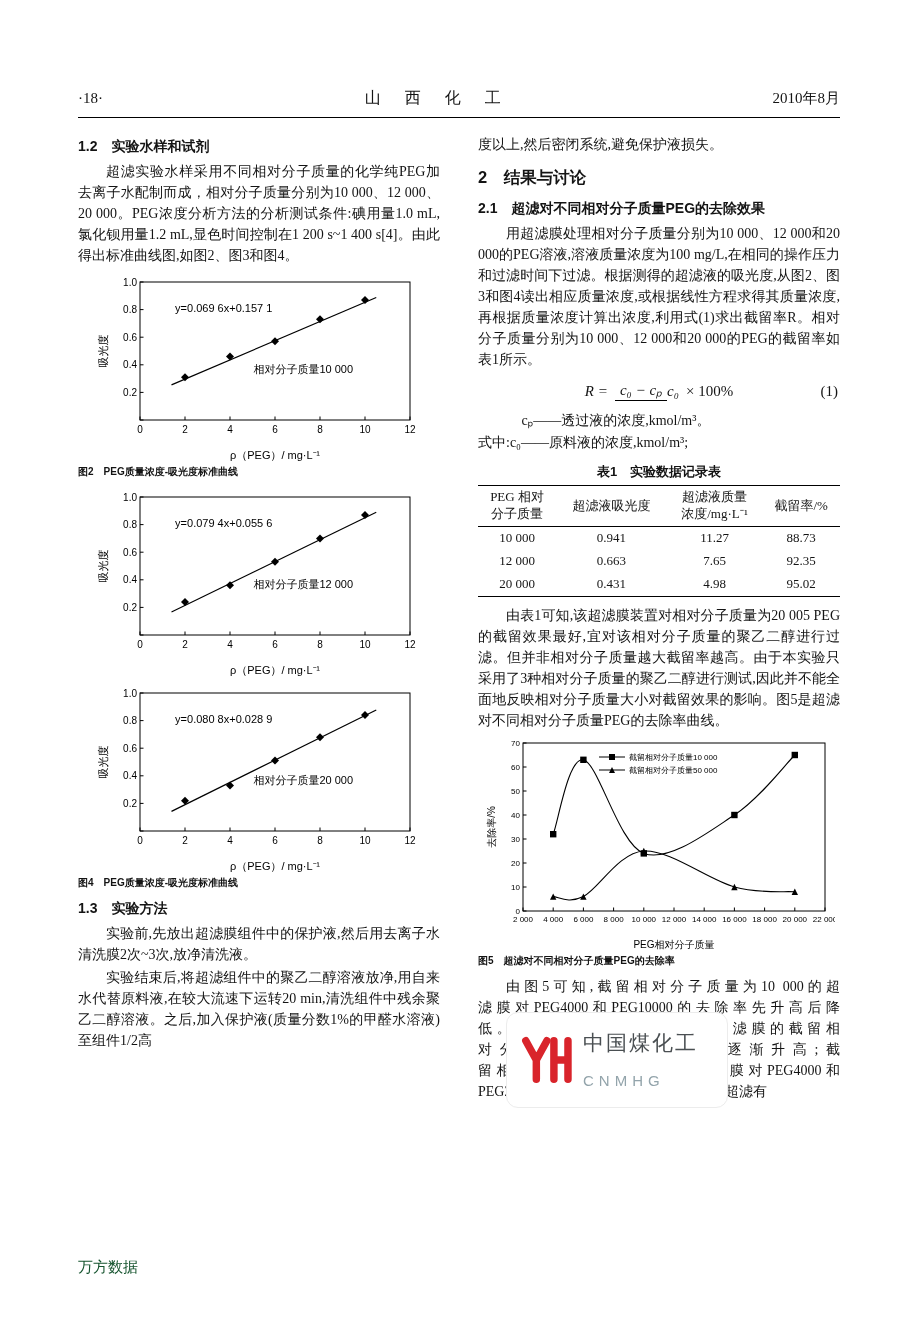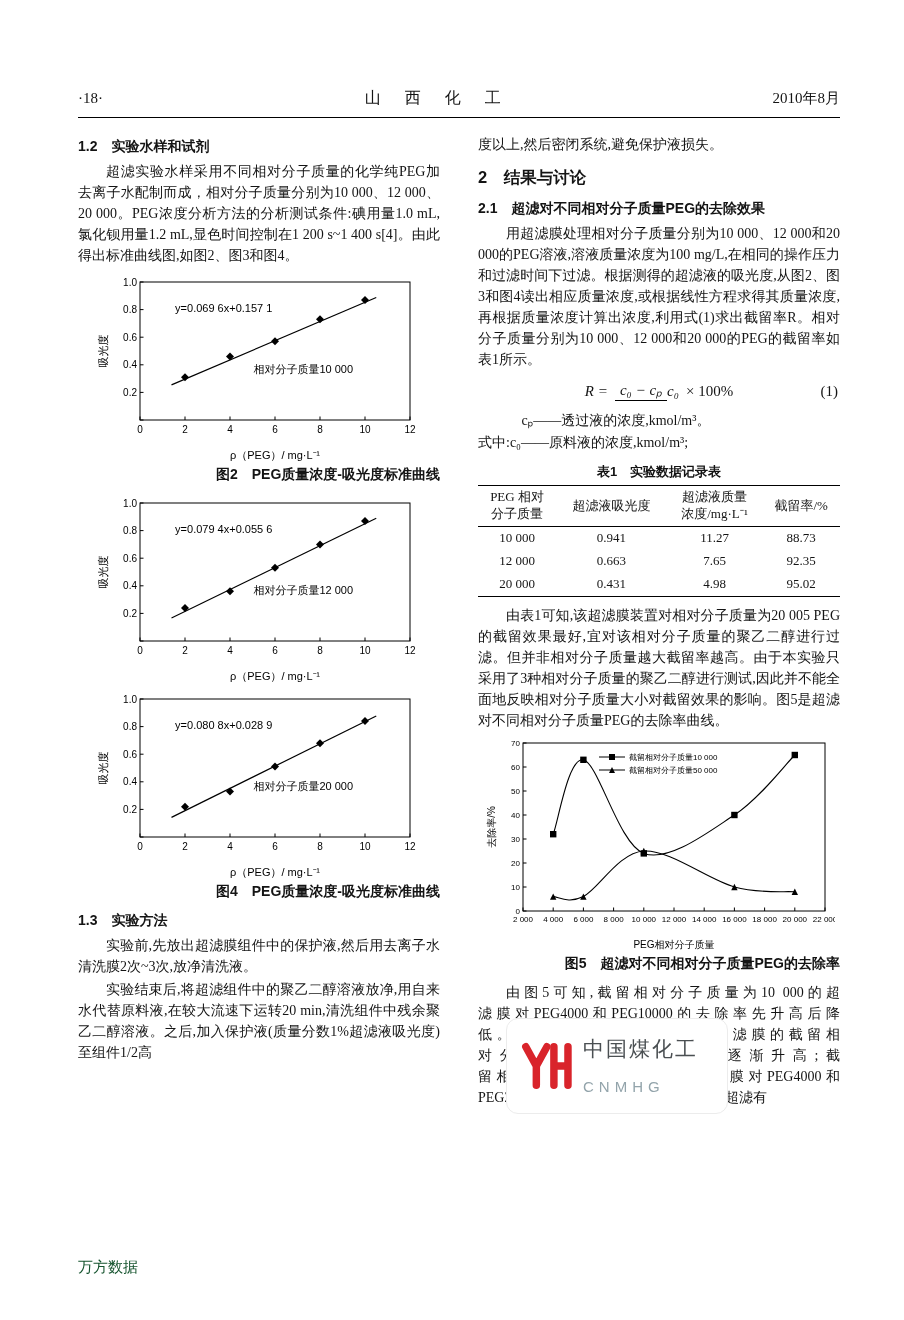--- a/index.html
+++ b/index.html
@@ -9,22 +9,22 @@
   .hdr{display:flex;justify-content:space-between;align-items:baseline;font-size:15px;}
   .hdr .journal{letter-spacing:10px;font-size:16px;}
   .rule{border-bottom:1.6px solid #000;margin-top:8px;}
   .columns{display:flex;gap:38px;margin-top:16px;}
   .col{width:366px;font-size:14px;line-height:1.5;text-align:justify;}
   .para{margin:0 0 2px 0;text-indent:2em;}
   .para.noindent{text-indent:0;}
   .h-sub{font-family:"Liberation Sans",sans-serif;font-weight:bold;font-size:14px;margin:2px 0 4px 0;}
   .h-sec{font-family:"Liberation Sans",sans-serif;font-weight:bold;font-size:16.5px;margin:10px 0 8px 0;}
   figure{margin:6px 0 2px 0;}
-  .figcap{text-align:right;font-family:"Liberation Sans",sans-serif;font-weight:bold;
-          font-size:14px;margin:2px 0 8px 0;}
+  .figcap{text-align:left;font-family:"Liberation Sans",sans-serif;font-weight:bold;
+          font-size:10px;margin:2px 0 8px 0;}
   svg.chart{display:block;margin:0 auto;}
   .chart-std{width:330px;height:190px;}
   .chart-f5{width:352px;height:214px;}
   svg text{font-family:"Liberation Sans",sans-serif;fill:#000;}
   
   .equation{position:relative;display:flex;justify-content:center;align-items:center;
             margin:10px 0 8px 0;font-size:15px;}
   .eq-var{font-style:italic;}
   .frac{display:inline-flex;flex-direction:row;align-items:center;vertical-align:middle;
         margin:0 7px;font-style:italic;line-height:1.25;}
@@ -194,21 +194,21 @@
               <polygon points="226,50.16 230,54.16 226,58.16 222,54.16" fill="#000"></polygon>
               <polygon points="271,28.08 275,32.08 271,36.08 267,32.08" fill="#000"></polygon>
               <text x="81.1" y="40.36" font-size="11">y=0.080 8x+0.028 9</text>
               <text x="159.39999999999998" y="101.08" font-size="11">相对分子质量20 000</text>
             </svg>
           <figcaption class="figcap">图4　PEG质量浓度-吸光度标准曲线</figcaption>
         </figure>
 
         <div class="h-sub">1.3　实验方法</div>
         <p class="para">实验前,先放出超滤膜组件中的保护液,然后用去离子水清洗膜2次~3次,放净清洗液。</p>
-        <p class="para">实验结束后,将超滤组件中的聚乙二醇溶液放净,用自来水代替原料液,在较大流速下运转20 min,清洗组件中残余聚乙二醇溶液。之后,加入保护液(质量分数1%超滤液吸光度)至组件1/2高</p>
+        <p class="para">实验结束后,将超滤组件中的聚乙二醇溶液放净,用自来水代替原料液,在较大流速下运转20 min,清洗组件中残余聚乙二醇溶液。之后,加入保护液(质量分数1%的甲醛水溶液)至组件1/2高</p>
       </div>
 
       <div class="col">
         <p class="para noindent">度以上,然后密闭系统,避免保护液损失。</p>
 
         <div class="h-sec">2　结果与讨论</div>
         <div class="h-sub">2.1　超滤对不同相对分子质量PEG的去除效果</div>
         <p class="para">用超滤膜处理相对分子质量分别为10 000、12 000和20 000的PEG溶液,溶液质量浓度为100 mg/L,在相同的操作压力和过滤时间下过滤。根据测得的超滤液的吸光度,从图2、图3和图4读出相应质量浓度,或根据线性方程求得其质量浓度,再根据质量浓度计算出浓度,利用式(1)求出截留率R。相对分子质量分别为10 000、12 000和20 000的PEG的截留率如表1所示。</p>
 
         <div class="equation">

